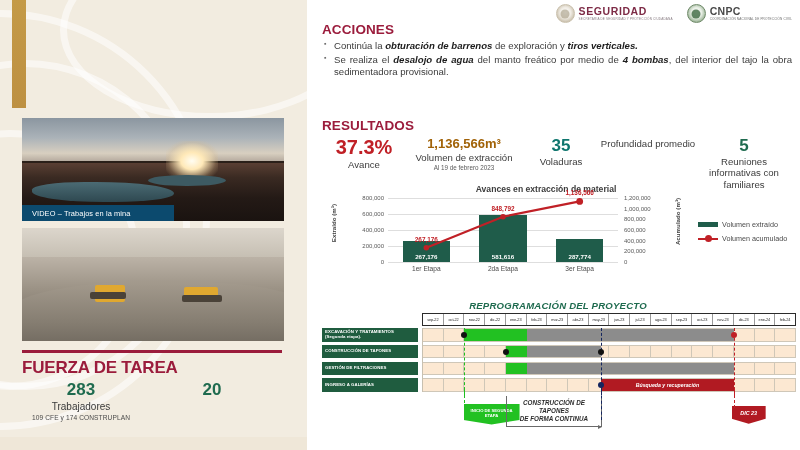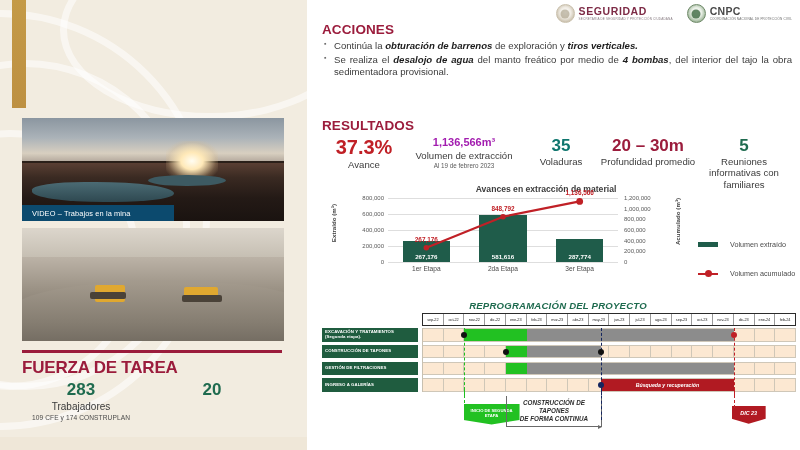--- a/index.html
+++ b/index.html
@@ -124,21 +124,21 @@
   #resultados { position: absolute; left: 322px; top: 118px; width: 472px; }
   #stats-row { display: flex; margin-top: 4px; }
   .stat { text-align: center; }
   .s1 { width: 84px; }
   .s2 { width: 116px; }
   .s3 { width: 78px; }
   .s4 { width: 96px; }
   .s5 { width: 96px; }
   .stat-num { font-weight: bold; line-height: 1.05; }
   .s1 .stat-num { font-size: 20px; color: #c02026; }
-  .s2 .stat-num { font-size: 11px; color: #a21caf; }
+  .s2 .stat-num { font-size: 13px; color: #a16207; }
   .s3 .stat-num { font-size: 17px; color: #0f766e; }
   .s4 .stat-num { font-size: 17px; color: #9b1c3c; }
   .s5 .stat-num { font-size: 17px; color: #1f6b4f; }
   .stat-lbl { font-size: 9.6px; color: #3c3c3c; line-height: 1.2; margin-top: 1px; }
   .stat-sub { font-size: 6.3px; color: #5a5a5a; margin-top: 1px; }
 
   
   #chart { position: absolute; left: 326px; top: 184px; width: 470px; height: 100px; }
   #chart-title { position: absolute; left: 40px; top: 0; width: 360px; text-align: center;
     font-size: 8.6px; font-weight: bold; color: #3c3c3c; }
@@ -151,21 +151,21 @@
   .bar { position: absolute; bottom: 0; background: #1f5c4a; }
   .bar-inlabel { position: absolute; left: 0; width: 100%; text-align: center;
     font-size: 6.2px; color: #ffffff; font-weight: bold; bottom: 2px; }
   .bar-xlabel { position: absolute; top: 100%; margin-top: 3px; left: 0; width: 100%;
     text-align: center; font-size: 6.6px; color: #4a4a4a; }
   .pt-label { position: absolute; font-size: 6.4px; font-weight: bold; color: #c02026;
     transform: translate(-50%, -100%); white-space: nowrap; }
   .axis-title { position: absolute; font-size: 6.2px; font-weight: bold; color: #3c3c3c;
     writing-mode: vertical-rl; transform: rotate(180deg); white-space: nowrap; }
   #legend { position: absolute; left: 372px; top: 36px; }
-  .leg-row { display: flex; align-items: center; gap: 12px; margin-bottom: 5px; font-size: 7.2px; color: #4a4a4a; margin-top: 20px; }
+  .leg-row { display: flex; align-items: center; gap: 4px; margin-bottom: 5px; font-size: 7.2px; color: #4a4a4a; }
   .leg-sw { width: 20px; height: 5px; background: #1f5c4a; }
   .leg-sw.line { height: 2px; background: #c02026; position: relative; }
   .leg-sw.line::after { content:""; position:absolute; left:7px; top:-2.5px; width:7px; height:7px;
     background:#c02026; border-radius:50%; }
 
   
   #gantt-title { position: absolute; left: 322px; top: 300px; width: 472px; text-align: center;
     font-size: 9.6px; font-weight: bold; font-style: italic; color: #1f6b4f; letter-spacing: 0.2px; }
   #gantt { position: absolute; left: 322px; top: 313px; width: 474px; height: 72px; }
   #gantt-rowlabels { position: absolute; left: 0; top: 15px; width: 96px; }
@@ -295,21 +295,20 @@
         <div class="stat-num">1,136,566m³</div>
         <div class="stat-lbl">Volumen de
 extracción</div>
         <div class="stat-sub">Al 19 de febrero 2023</div>
       </div>
       <div class="stat s3">
         <div class="stat-num">35</div>
         <div class="stat-lbl">Voladuras</div>
       </div>
       <div class="stat s4">
-        <div class="stat-num">20 – 30m</div>
         <div class="stat-lbl">Profundidad
 promedio</div>
       </div>
       <div class="stat s5">
         <div class="stat-num">5</div>
         <div class="stat-lbl">Reuniones
 informativas
 con familiares</div>
       </div>
     </div>

